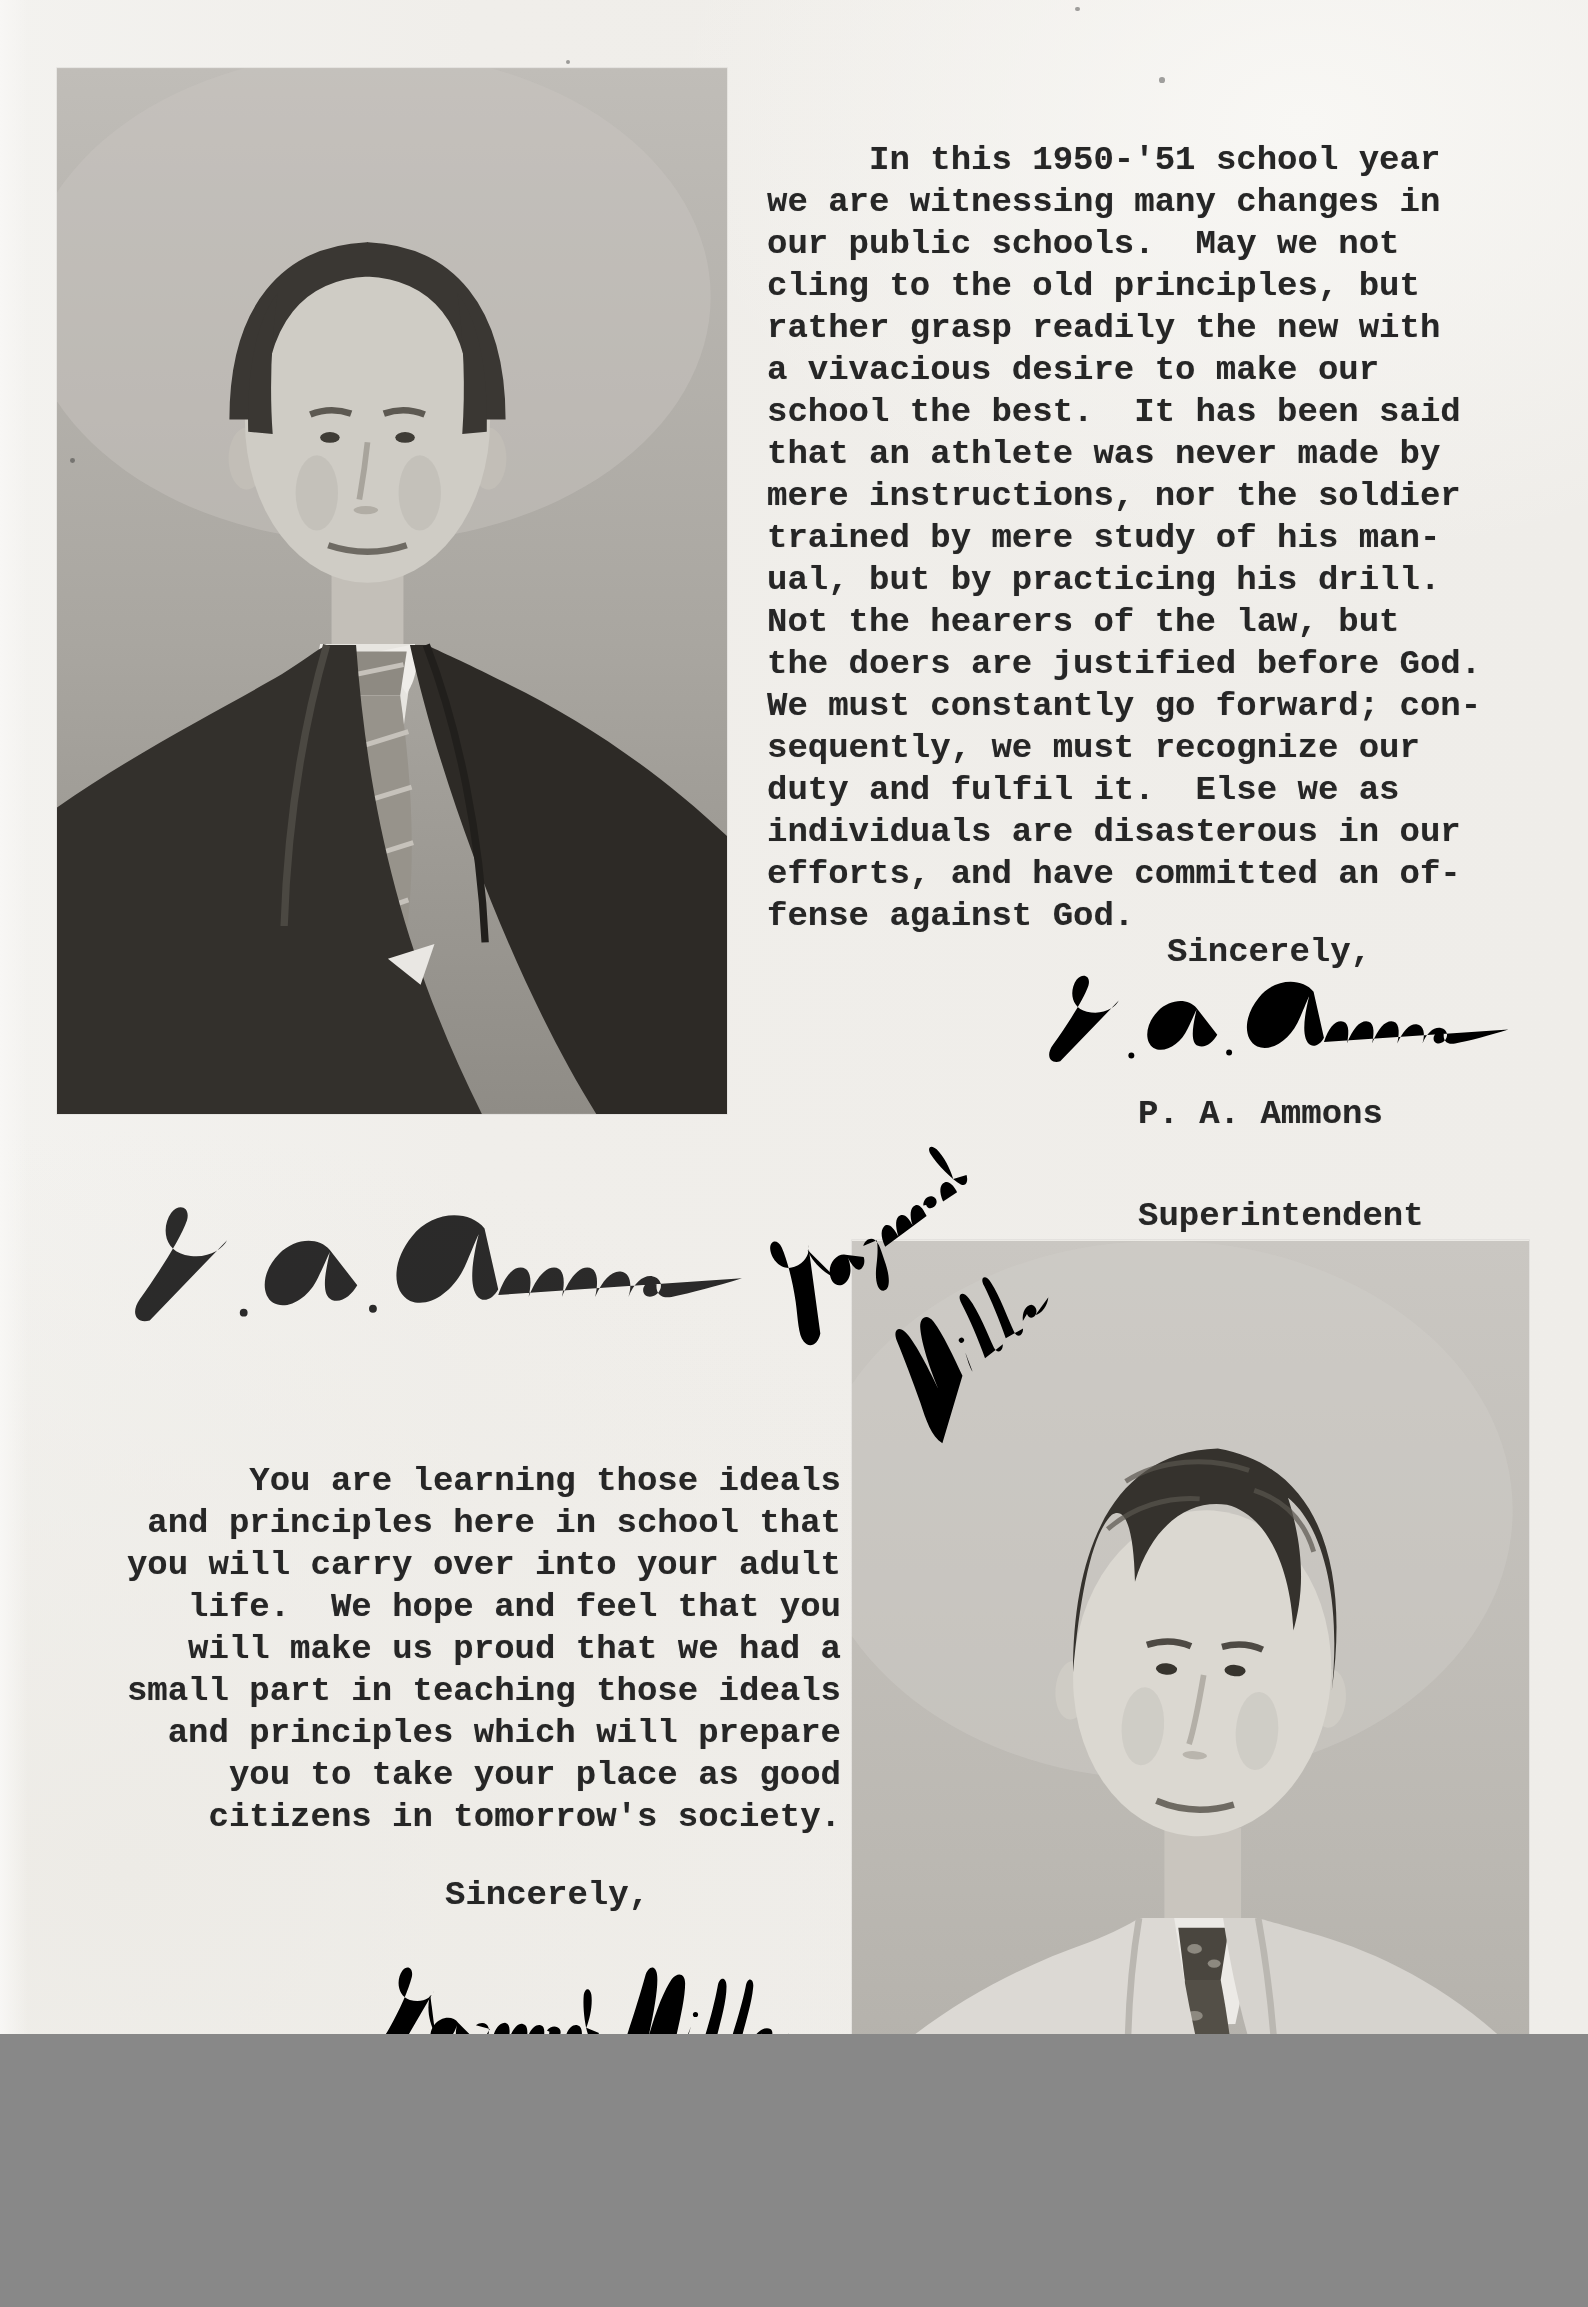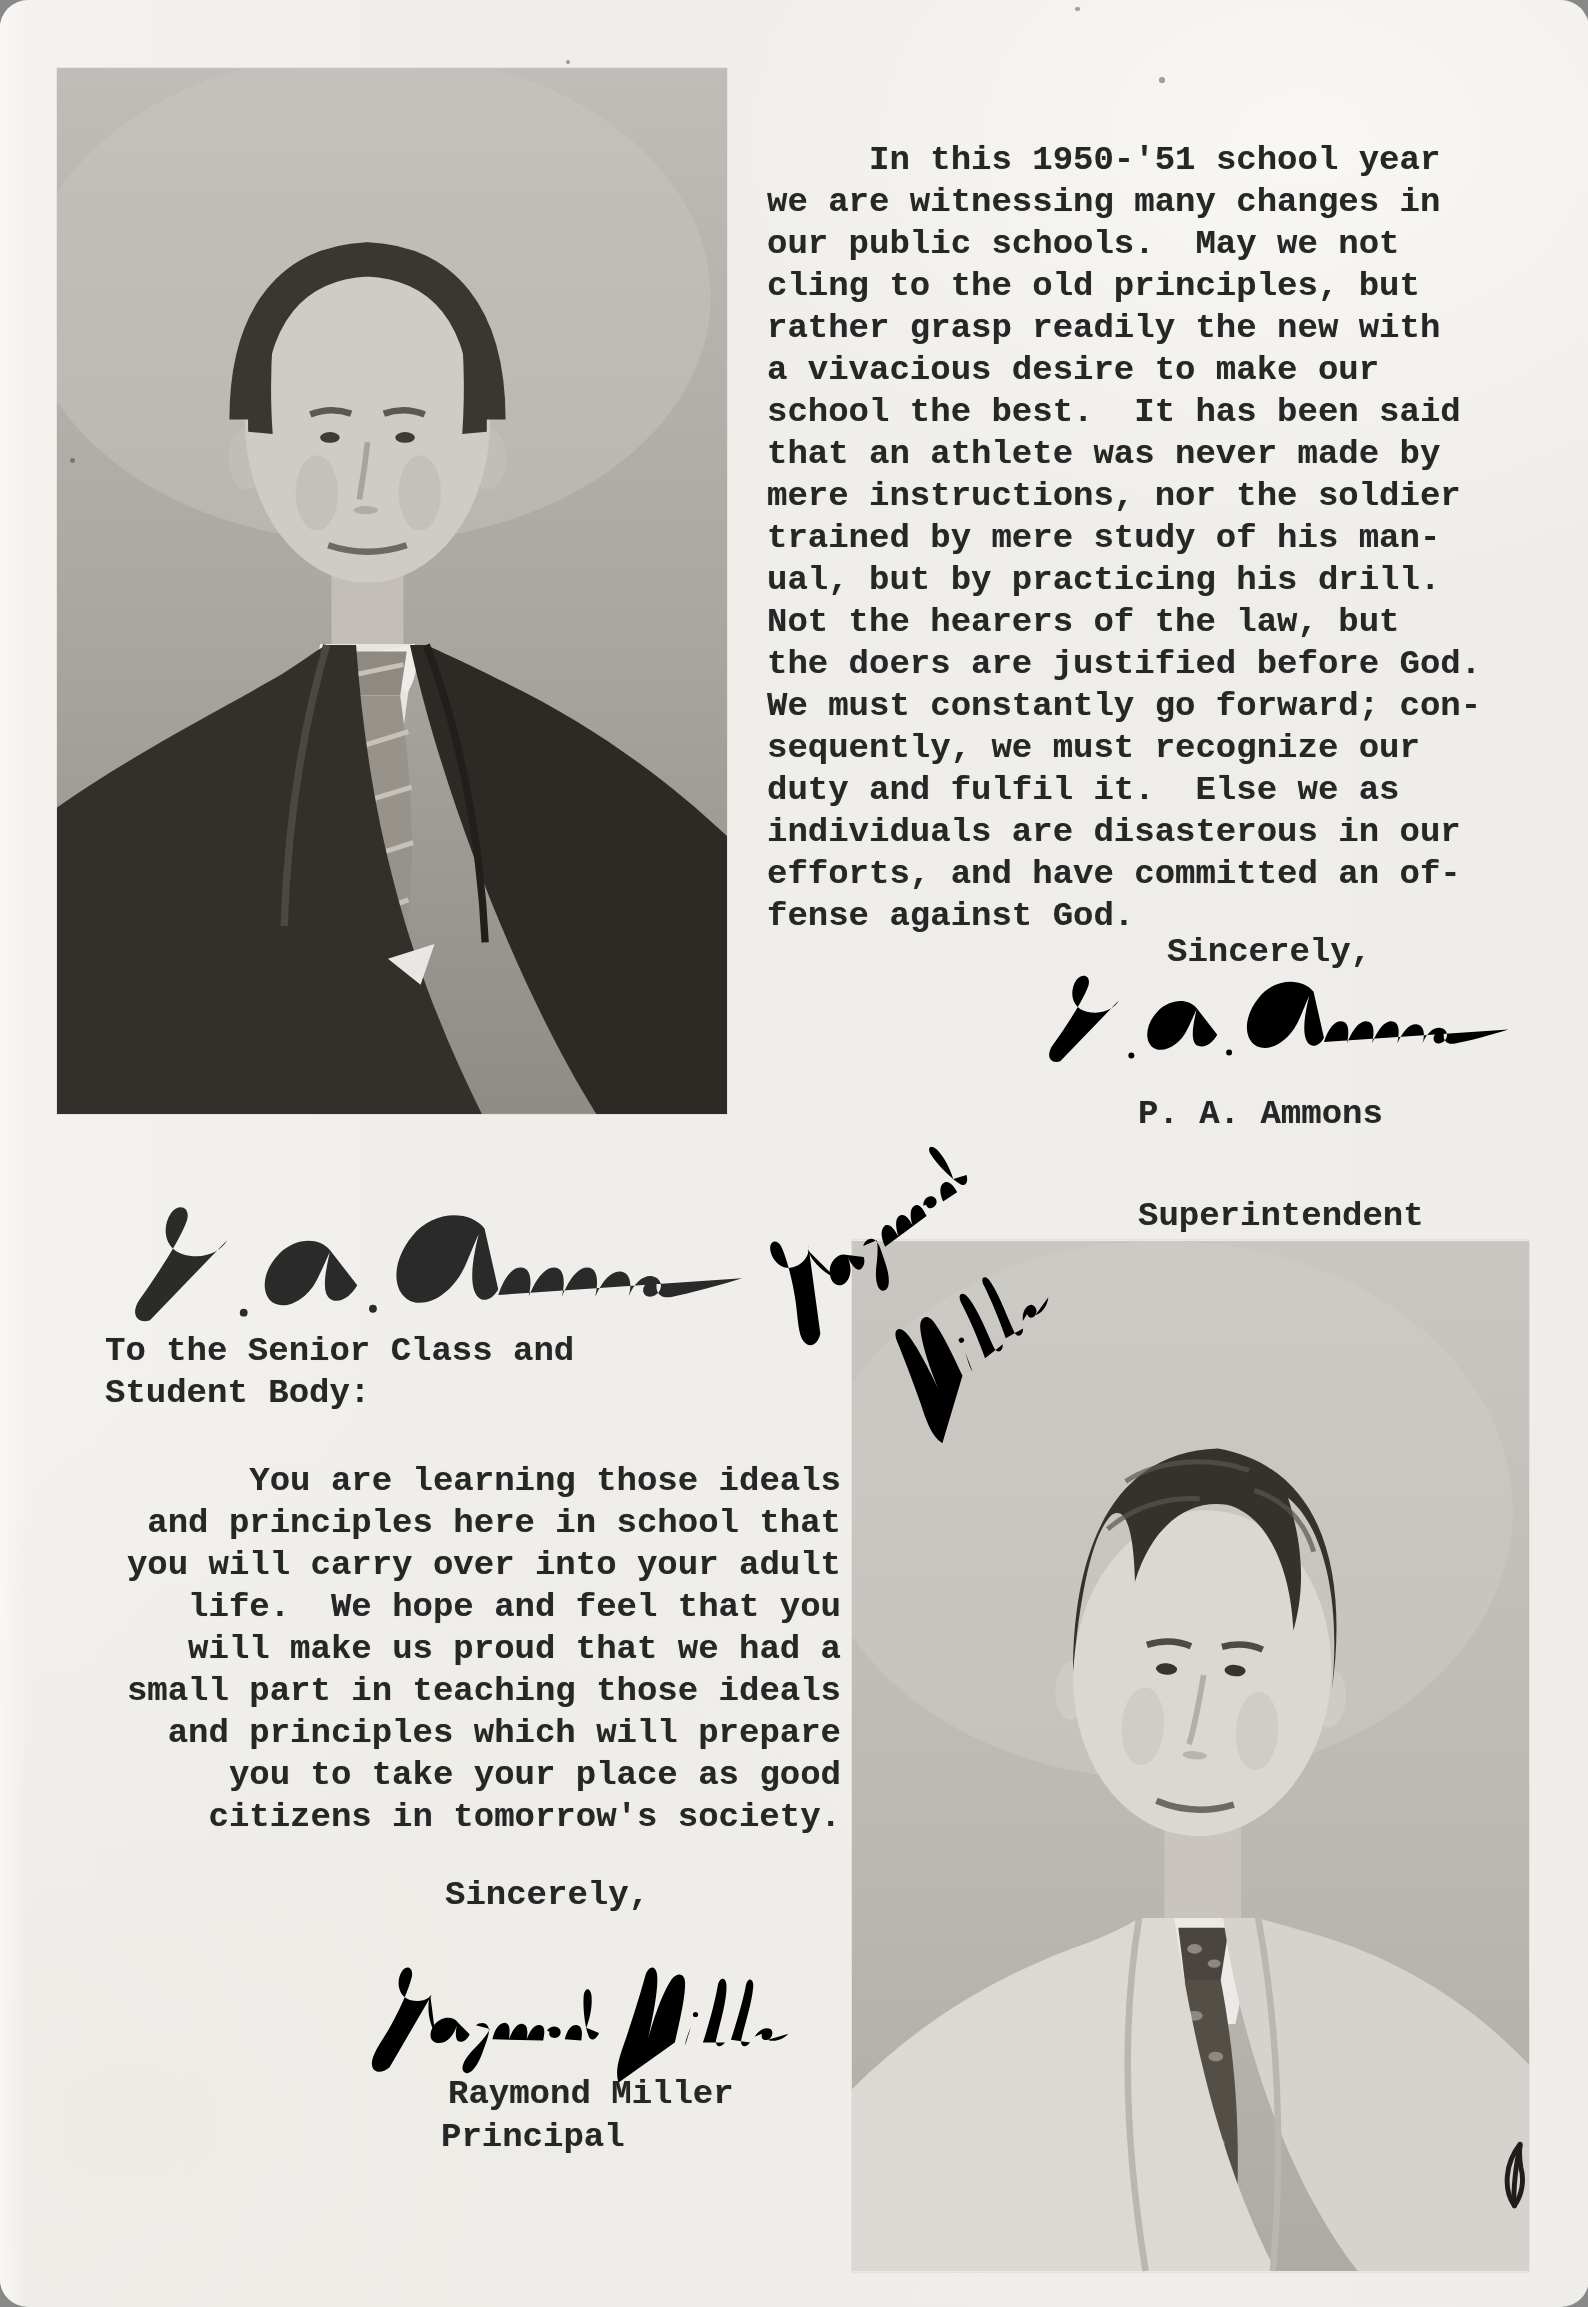--- a/index.html
+++ b/index.html
@@ -1,26 +1,25 @@
 <!DOCTYPE html>
 <html style="--paper: #f0eeea; --paper_light: #f8f7f5; --ink: #262626; --ink_script: #1f1e1d; --photo_bg: #b3b0aa;font-size:13px"><head>
 <meta charset="utf-8">
 <title>Scanned yearbook administration page</title>
 <style>
   html,body{margin:0;padding:0;background:#888;}
   .page{
     position:relative;
-    width:1589px;height:2307px;
+    width:1589px;height:2034px;
     background:
       radial-gradient(1062px 736px at 82% 6%, #f8f7f4 0%, rgba(248,247,244,0) 60%),
       radial-gradient(1389px 1062px at 8% 92%, #edebe6 0%, rgba(237,235,230,0) 70%),
       linear-gradient(90deg, #f3f2ef 0%, var(--paper,#f0eeea) 30%, #efede9 100%);
     overflow:hidden;
     font-family:"Liberation Mono","DejaVu Sans Mono",monospace;
-    border-radius:28px;
   }
   .page::before{
     content:"";position:absolute;left:0;top:0;width:28px;height:100%;
     background:linear-gradient(90deg,var(--paper_light,#f8f7f5),rgba(248,247,245,0));
     pointer-events:none;
   }
   .typed{
     position:absolute;
     font-size:34px;line-height:42px;font-weight:bold;
     color:var(--ink,#262626);
@@ -156,22 +155,20 @@
     <use href="#w-pa-ammons" x="3" y="4" width="580" height="136"></use>
   </svg>
 
   <div class="typed" style="left:1138px;top:1093px;">P. A. Ammons</div>
   <div class="typed" style="left:1138px;top:1195px;">Superintendent</div>
 
   <svg class="sig faded" style="left:121px;top:1195px;width:637px;height:155px;" viewBox="0 0 780 190" role="img" aria-label="P. A. Ammons">
     <use href="#w-pa-ammons" x="5" y="5" width="770" height="180"></use>
   </svg>
 
-  <div class="typed" style="left:105px;top:1330px;width:572px;">To the Senior Class and
-Student Body:</div>
   <div class="typed" style="left:105px;top:1460px;width:736px;text-align:right;">     You are learning those ideals
 and principles here in school that
 you will carry over into your adult
 life.  We hope and feel that you
 will make us proud that we had a
 small part in teaching those ideals
 and principles which will prepare
 you to take your place as good
 citizens in tomorrow's society.</div>
   <div class="typed" style="left:445px;top:1874px;">Sincerely,</div>

